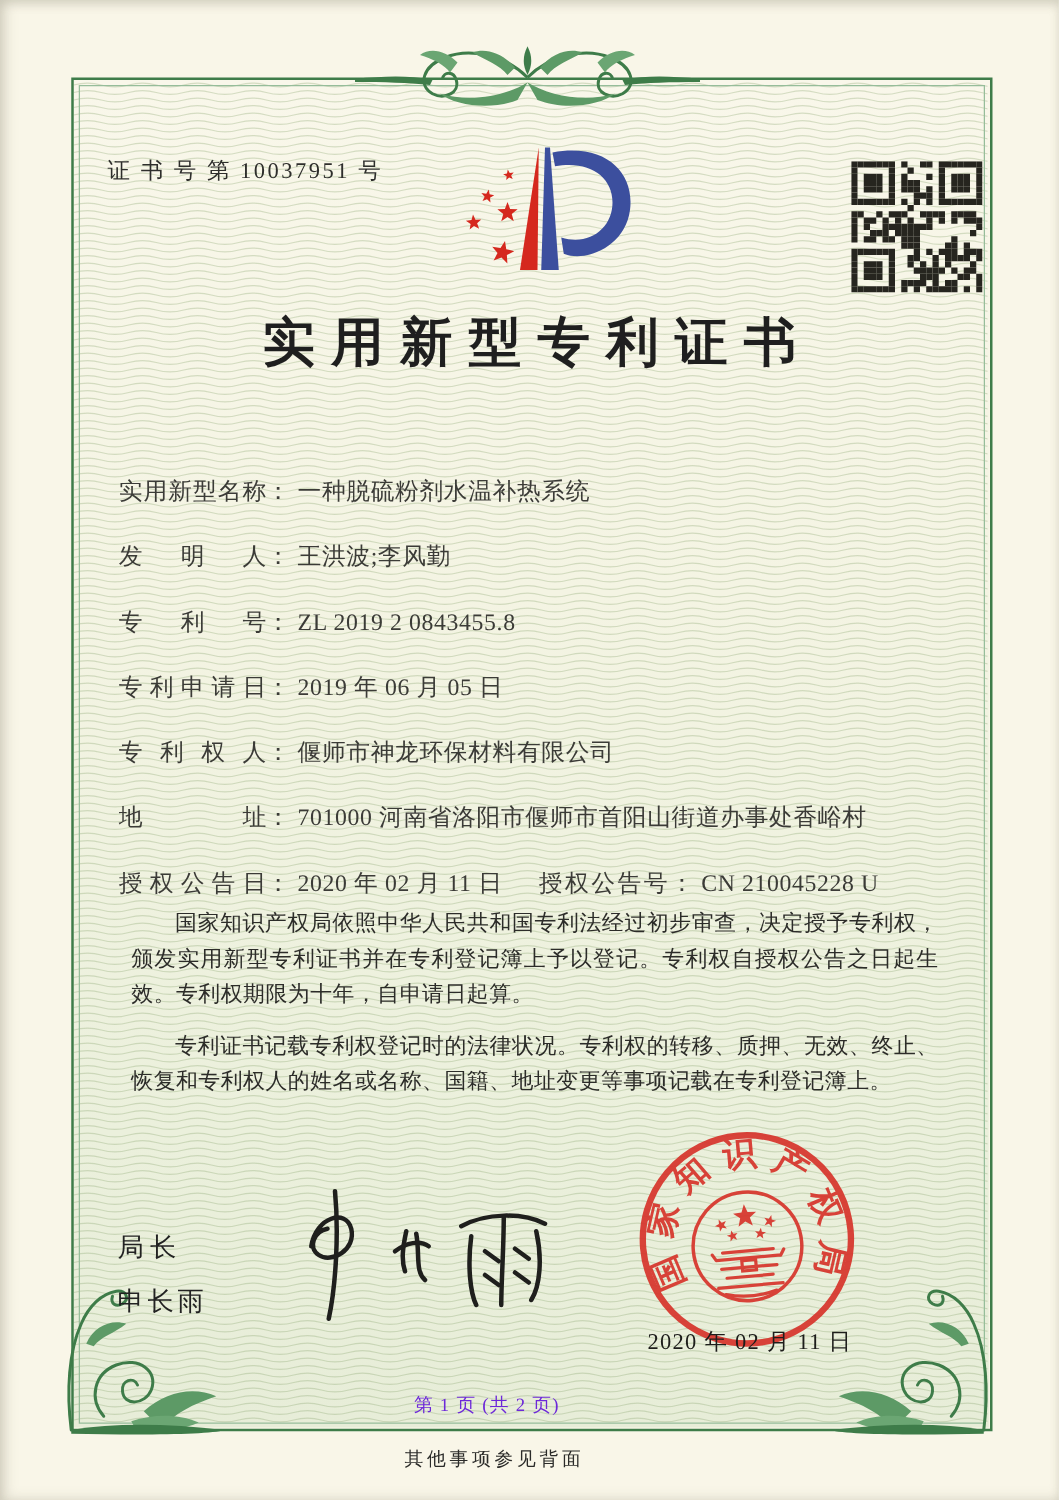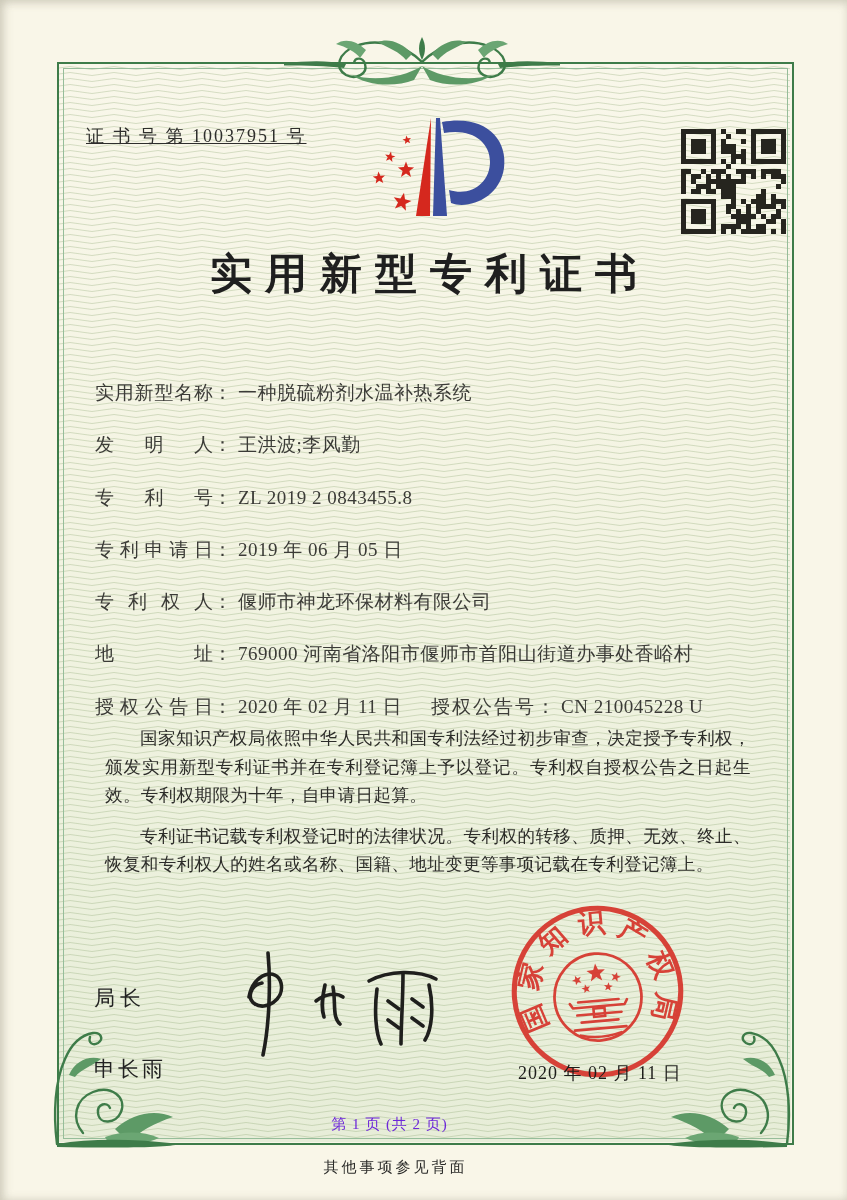--- a/index.html
+++ b/index.html
@@ -8,39 +8,39 @@
         box-shadow:inset 4px 0 10px rgba(120,115,95,.25), inset 0 4px 8px rgba(120,115,95,.15);}
   .abs{position:absolute;}
 
   
   #inner-bg{left:59px;top:64px;width:732px;height:1078px;
             background:linear-gradient(180deg,#f9f7ea 0%,#f4f4e3 38%,#ebf0dc 78%,#e7edd8 100%);}
   #guilloche{left:59px;top:64px;}
   #frame-outer{left:57px;top:62px;width:733px;height:1079px;border:2.5px solid #3e7c49;}
   #frame-inner{left:63px;top:68px;width:723px;height:1069px;border:1px solid #96bd9a;}
 
-  #cert-no{left:86px;top:124px;font-size:18px;letter-spacing:2px;color:#2e2e2c;text-decoration:underline;}
+  #cert-no{left:86px;top:124px;font-size:18px;letter-spacing:2px;color:#2e2e2c;}
   #logo{left:352px;top:110px;width:165px;height:125px;}
   #qr{left:681px;top:129px;width:105px;height:105px;}
   #title{left:0;top:246px;width:847px;text-align:center;font-size:42px;font-weight:700;
          letter-spacing:13px;padding-left:13px;box-sizing:border-box;color:#1f1f1f;}
 
   #fields{left:95px;top:380px;width:668px;color:#3b3b37;}
   .frow{height:52.3px;position:relative;font-size:19px;white-space:nowrap;}
   .flabel{display:inline-block;width:118px;text-align:justify;text-align-last:justify;vertical-align:top;}
   .fcolon{display:inline-block;margin-right:6px;}
   .fvalue{letter-spacing:.5px;}
   .cluster2{position:absolute;left:336px;top:0;}
   .cluster2 .flabel2{letter-spacing:2px;}
 
   #paras{left:93px;top:712px;width:670px;font-size:17.5px;line-height:1.63;text-align:justify;color:#2c2c29;}
   #paras p{margin:12px;text-indent:2em;letter-spacing:.4px;}
 
   #director-label{left:94px;top:984px;font-size:21px;letter-spacing:5px;color:#222;}
-  #director-name{left:94px;top:1055px;font-size:21px;letter-spacing:3px;color:#222;}
+  #director-name{left:94px;top:1027px;font-size:21px;letter-spacing:3px;color:#222;}
   #sig{left:213px;top:945px;}
 
   #seal{left:505px;top:899px;width:185px;height:185px;}
   .seal-char{font-family:"Liberation Serif","DejaVu Serif",serif;font-size:29px;font-weight:700;
              fill:#d6342b;text-anchor:middle;dominant-baseline:middle;}
   #seal-date{left:518px;top:1061px;font-size:18px;letter-spacing:1px;color:#1d1d1b;z-index:8;}
 
   #page-info{left:57px;top:1115px;width:733px;text-align:center;font-size:15px;letter-spacing:1px;
              color:#6d28d9;transform:translateX(-34px);}
   #back-note{left:0;top:1158px;width:847px;text-align:center;font-size:15px;letter-spacing:3px;
@@ -364,21 +364,21 @@
     <div class="frow">
       <span class="flabel">专利号</span><span class="fcolon">：</span><span class="fvalue">ZL 2019 2 0843455.8</span>
     </div>
     <div class="frow">
       <span class="flabel">专利申请日</span><span class="fcolon">：</span><span class="fvalue">2019 年 06 月 05 日</span>
     </div>
     <div class="frow">
       <span class="flabel">专利权人</span><span class="fcolon">：</span><span class="fvalue">偃师市神龙环保材料有限公司</span>
     </div>
     <div class="frow">
-      <span class="flabel">地址</span><span class="fcolon">：</span><span class="fvalue">769000 河南省洛阳市偃师市首阳山街道办事处香峪村</span>
+      <span class="flabel">地址</span><span class="fcolon">：</span><span class="fvalue">701000 河南省洛阳市偃师市首阳山街道办事处香峪村</span>
     </div>
     <div class="frow">
       <span class="flabel">授权公告日</span><span class="fcolon">：</span><span class="fvalue">2020 年 02 月 11 日</span>
       <span class="cluster2"><span class="flabel2">授权公告号</span><span class="fcolon">：</span><span class="fvalue">CN 210045228 U</span></span>
     </div>
   </div>
 
   <div class="abs" id="paras">
     <p>国家知识产权局依照中华人民共和国专利法经过初步审查，决定授予专利权，颁发实用新型专利证书并在专利登记簿上予以登记。专利权自授权公告之日起生效。专利权期限为十年，自申请日起算。</p>
     <p>专利证书记载专利权登记时的法律状况。专利权的转移、质押、无效、终止、恢复和专利权人的姓名或名称、国籍、地址变更等事项记载在专利登记簿上。</p>

